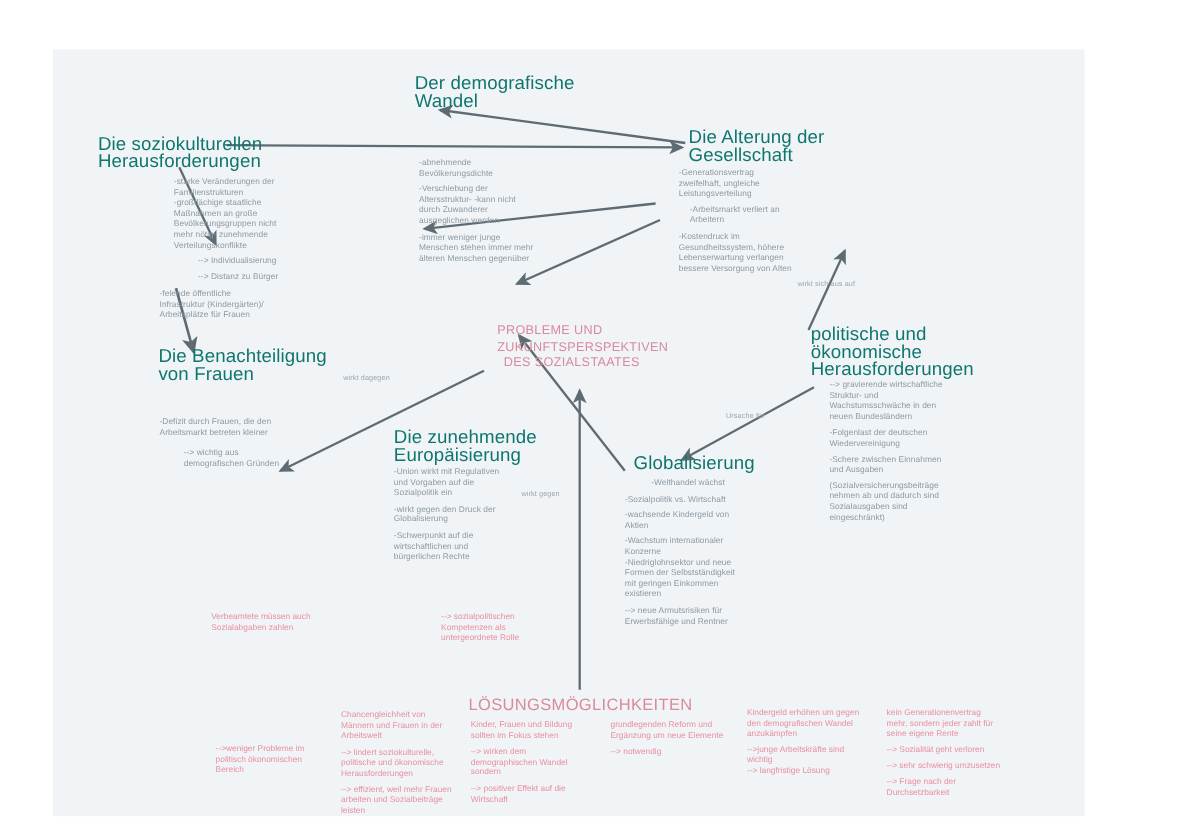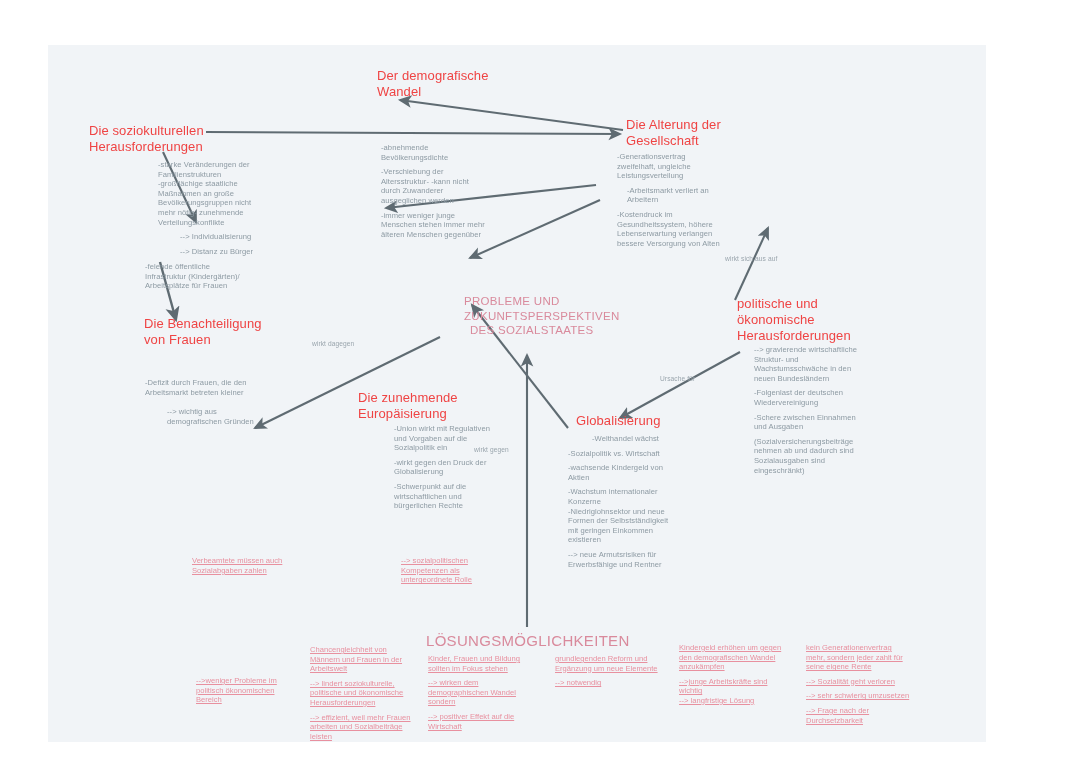--- a/index.html
+++ b/index.html
@@ -1,27 +1,27 @@
 <!DOCTYPE html>
 <html><head>
 <meta charset="utf-8">
 <style>
   html,body{margin:0;padding:0;background:#ffffff;}
   body{width:1080px;height:763px;font-family:"Liberation Sans",sans-serif;overflow:hidden;}
   #canvas{position:absolute;left:48px;top:45px;width:938px;height:697px;background:#f1f4f7;}
   #svg-layer{position:absolute;left:0;top:0;width:1080px;height:763px;pointer-events:none;}
   .node{position:absolute;}
-  .h-title{color:#ef4444;font-size:13px;line-height:16px;font-weight:400;letter-spacing:.1px;}
+  .h-title{color:#0f766e;font-size:17px;line-height:16px;font-weight:400;letter-spacing:.1px;}
   .bullets{color:#8d9aa3;font-size:7.6px;line-height:9.6px;letter-spacing:.05px;}
   .bullets div{margin:0;}
   .bullets .gap{height:5px;}
   .indent{padding-left:22px;}
-  .center-title{color:#d98a9c;font-size:11.5px;line-height:14.5px;letter-spacing:.3px;margin-left:12px;}
+  .center-title{color:#d98a9c;font-size:11.5px;line-height:14.5px;letter-spacing:.3px;}
   .sol-title{color:#d98a9c;font-size:15px;letter-spacing:.3px;}
-  .pink{color:#e8909f;font-size:7.6px;line-height:9.6px;text-decoration:underline;}
+  .pink{color:#e8909f;font-size:7.6px;line-height:9.6px;}
   .pink .gap{height:5px;}
   .edge-label{position:absolute;color:#9aa5ad;font-size:6.6px;letter-spacing:.1px;}
 </style>
 </head>
 <body>
 
 <div id="canvas"></div>
 
 <svg id="svg-layer">
   <defs>
@@ -130,21 +130,21 @@
   <div>ZUKUNFTSPERSPEKTIVEN</div>
   <div style="padding-left:6px;">DES SOZIALSTAATES</div>
 </div>
 
 <div class="node" style="left:358px;top:390px;width:175px;">
   <div class="h-title">
     <div>Die zunehmende</div>
     <div>Europäisierung</div>
   </div>
 </div>
-<div class="node bullets" style="left:358px;top:424px;width:160px;margin-left:36px;">
+<div class="node bullets" style="left:358px;top:424px;width:160px;">
   <div>-Union wirkt mit Regulativen</div>
   <div>und Vorgaben auf die</div>
   <div>Sozialpolitik ein</div>
   <div class="gap"></div>
   <div>-wirkt gegen den Druck der</div>
   <div>Globalisierung</div>
   <div class="gap"></div>
   <div>-Schwerpunkt auf die</div>
   <div>wirtschaftlichen und</div>
   <div>bürgerlichen Rechte</div>

